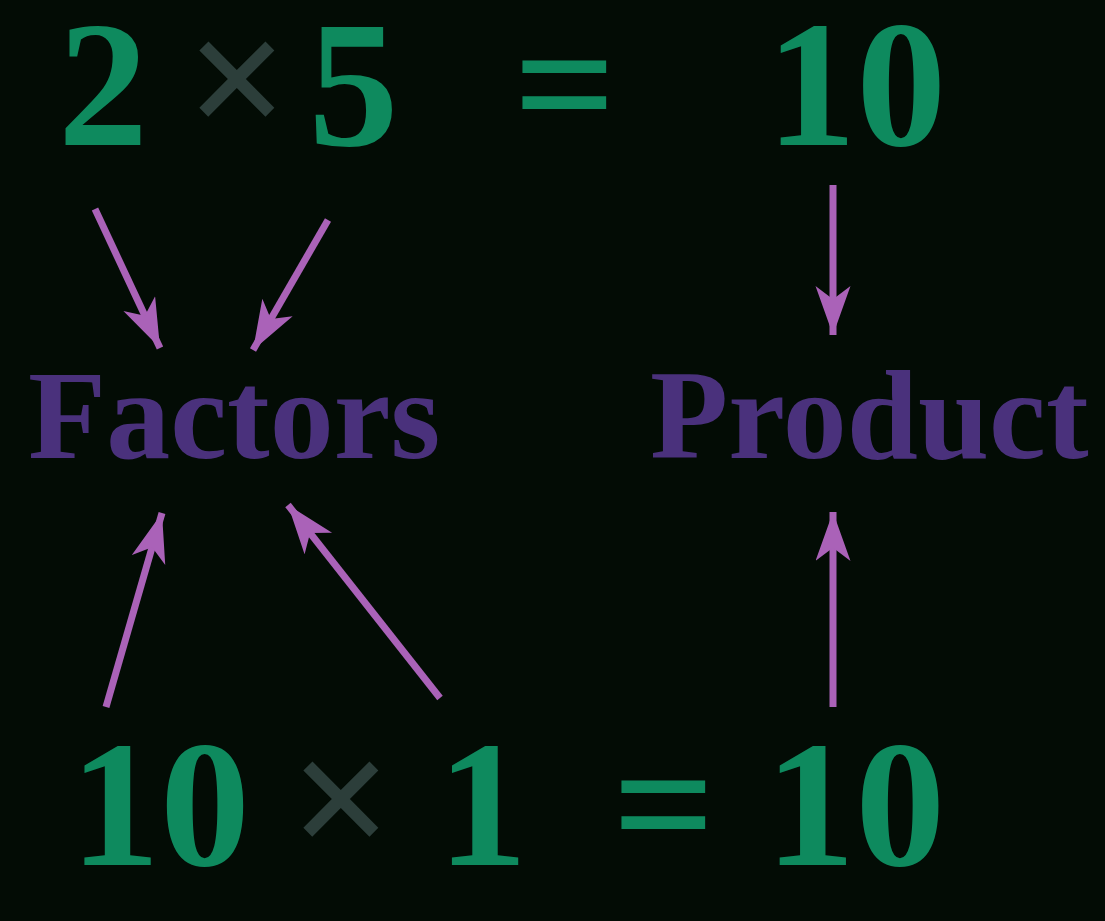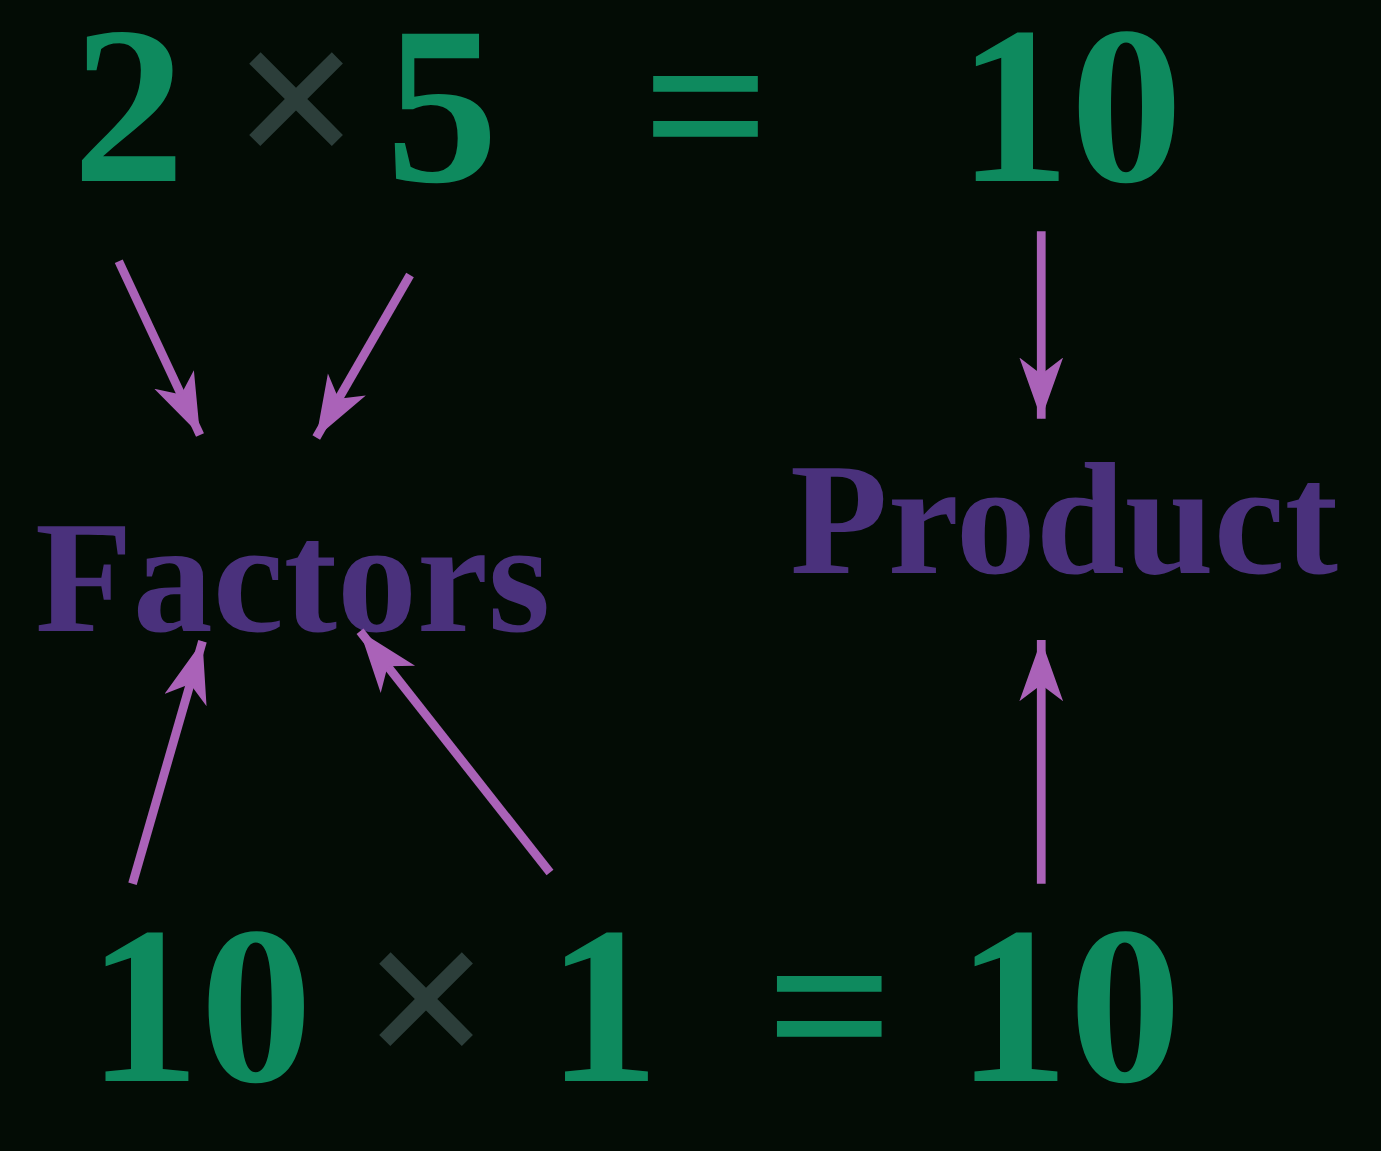--- a/index.html
+++ b/index.html
@@ -47,22 +47,22 @@
   .eq-bottom .equals { margin-left: 85px; }
   .eq-bottom .result { margin-left: 50px; }
   .label {
     position: absolute;
     color: var(--label-purple);
     font-weight: bold;
     font-size: 128px;
     line-height: 1;
     white-space: nowrap;
   }
-  .label-factors { left: 28px; top: 351px; margin-top: 47px; }
-  .label-product { left: 632px; top: 351px; }
+  .label-factors { left: 28px; top: 351px; }
+  .label-product { left: 650px; top: 351px; }
   .arrow-layer {
     position: absolute;
     left: 0; top: 0;
     width: 1105px;
     height: 921px;
     pointer-events: none;
   }
   .arrow {
     stroke: var(--arrow-orchid);
     stroke-width: 7;

